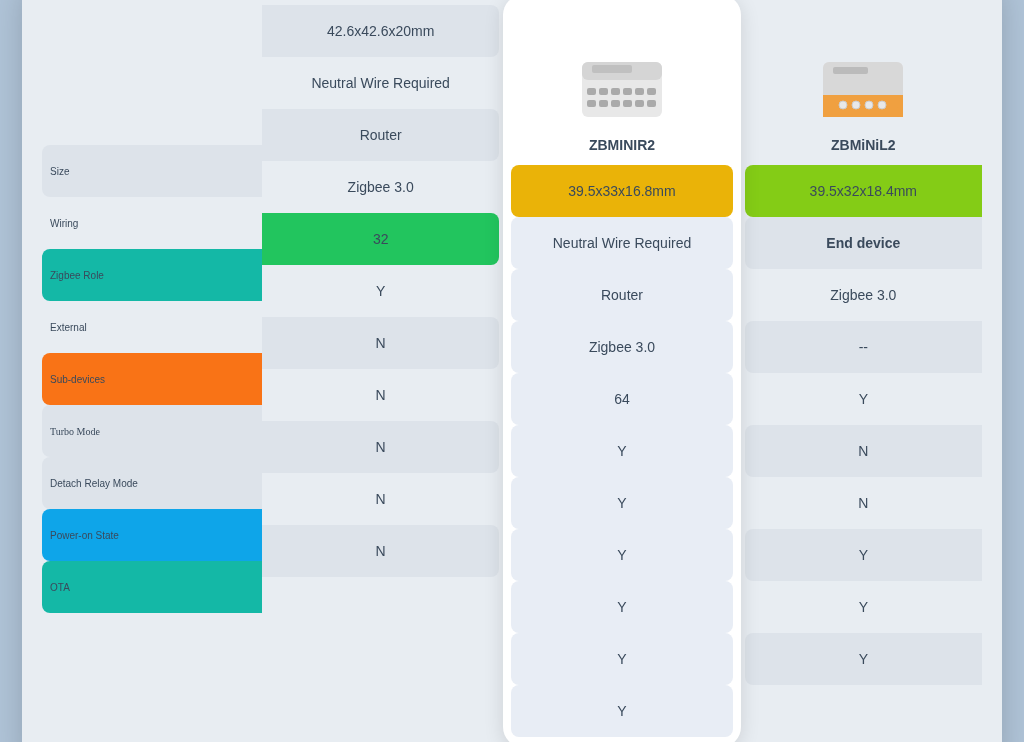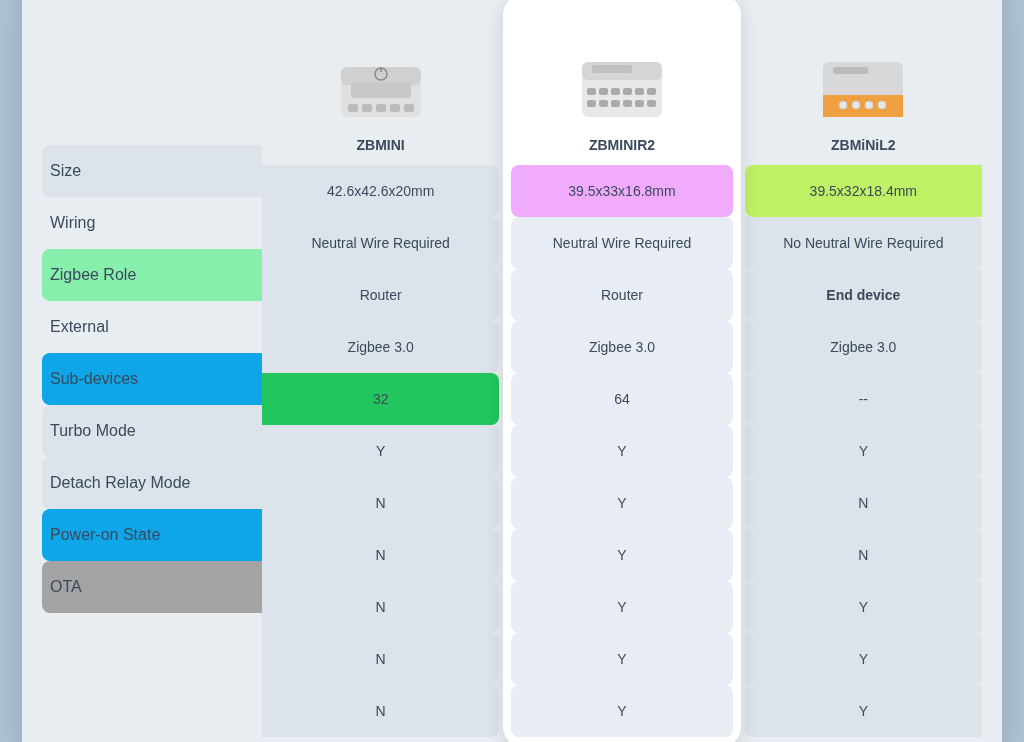--- a/index.html
+++ b/index.html
@@ -30,21 +30,21 @@
       width: 220px;
       flex-shrink: 0;
       padding-top: 140px;
     }
 
     .label-cell {
       height: 52px;
       display: flex;
       align-items: center;
       padding: 0 16px 0 8px;
-      font-size: 16px;
+      font-size: 10px;
       color: #3a4a5c;
       font-weight: 500;
       border-radius: 8px 0 0 8px;
     }
 
     .label-cell:nth-child(odd) {
       background: #dde3ea;
     }
     .label-cell:nth-child(even) {
       background: transparent;
@@ -120,53 +120,32 @@
 </head>
 <body>
 
 <div class="outer-card">
 
   <div class="labels-col">
 
     <div id="label-rows">
         <div class="label-cell" style="background: rgb(221, 227, 234); border-radius: 8px 0px 0px 8px;">Size</div>
         <div class="label-cell">Wiring</div>
-        <div class="label-cell" style="background: #86efac; border-radius: 8px 0px 0px 8px;">Zigbee Role</div>
+        <div class="label-cell" style="background: #14b8a6; border-radius: 8px 0px 0px 8px;">Zigbee Role</div>
         <div class="label-cell">External</div>
-        <div class="label-cell" style="background: #0ea5e9; border-radius: 8px 0px 0px 8px;">Sub-devices</div>
-        <div class="label-cell" style="background: rgb(221, 227, 234); border-radius: 8px 0px 0px 8px;">Turbo Mode</div>
+        <div class="label-cell" style="background: #f97316; border-radius: 8px 0px 0px 8px;">Sub-devices</div>
+        <div class="label-cell" style="background: rgb(221, 227, 234); border-radius: 8px 0px 0px 8px; font-family: Liberation Serif, serif;">Turbo Mode</div>
         <div class="label-cell">Detach Relay Mode</div>
         <div class="label-cell" style="background: #0ea5e9; border-radius: 8px 0px 0px 8px;">Power-on State</div>
-        <div class="label-cell" style="background: #a3a3a3; border-radius: 8px 0px 0px 8px;">OTA</div>
+        <div class="label-cell" style="background: #14b8a6; border-radius: 8px 0px 0px 8px;">OTA</div>
       </div>
   </div>
 
   <div id="products-container" style="display:flex; flex:1; gap:4px;">
   <div class="product-col">
-        <div class="product-header">
-          <div class="device-image">
-            <svg viewBox="0 0 90 75" width="90" height="75" xmlns="http://www.w3.org/2000/svg">
-
-    <rect x="5" y="15" width="80" height="50" rx="6" fill="#e0e0e0"></rect>
-    <rect x="5" y="15" width="80" height="18" rx="6" fill="#d0d0d0"></rect>
-
-    <rect x="12" y="52" width="10" height="8" rx="2" fill="#bbb"></rect>
-    <rect x="26" y="52" width="10" height="8" rx="2" fill="#bbb"></rect>
-    <rect x="40" y="52" width="10" height="8" rx="2" fill="#bbb"></rect>
-    <rect x="54" y="52" width="10" height="8" rx="2" fill="#bbb"></rect>
-    <rect x="68" y="52" width="10" height="8" rx="2" fill="#bbb"></rect>
-
-    <circle cx="45" cy="22" r="6" fill="none" stroke="#888" stroke-width="1.5"></circle>
-    <line x1="45" y1="16" x2="45" y2="20" stroke="#888" stroke-width="1.5"></line>
-
-    <rect x="15" y="30" width="60" height="16" rx="3" fill="#c8c8c8"></rect>
-  </svg>
-          </div>
-          <div class="product-name">ZBMINI</div>
-        </div>
         <div class="data-cell" style="background: rgb(221, 227, 234); border-radius: 0px 8px 8px 0px;">42.6x42.6x20mm</div>
         <div class="data-cell">Neutral Wire Required</div>
         <div class="data-cell" style="background: rgb(221, 227, 234); border-radius: 0px 8px 8px 0px;">Router</div>
         <div class="data-cell">Zigbee 3.0</div>
         <div class="data-cell" style="background: #22c55e; border-radius: 0px 8px 8px 0px;">32</div>
         <div class="data-cell">Y</div>
         <div class="data-cell" style="background: rgb(221, 227, 234); border-radius: 0px 8px 8px 0px;">N</div>
         <div class="data-cell">N</div>
         <div class="data-cell" style="background: rgb(221, 227, 234); border-radius: 0px 8px 8px 0px;">N</div>
         <div class="data-cell">N</div>
@@ -192,21 +171,21 @@
     <rect x="10" y="48" width="9" height="7" rx="2" fill="#aaa"></rect>
     <rect x="22" y="48" width="9" height="7" rx="2" fill="#aaa"></rect>
     <rect x="34" y="48" width="9" height="7" rx="2" fill="#aaa"></rect>
     <rect x="46" y="48" width="9" height="7" rx="2" fill="#aaa"></rect>
     <rect x="58" y="48" width="9" height="7" rx="2" fill="#aaa"></rect>
     <rect x="70" y="48" width="9" height="7" rx="2" fill="#aaa"></rect>
   </svg>
           </div>
           <div class="product-name">ZBMINIR2</div>
         </div>
-        <div class="data-cell" style="background: #f0abfc; border-radius: 8px; margin: 0px 8px;">39.5x33x16.8mm</div>
+        <div class="data-cell" style="background: #eab308; border-radius: 8px; margin: 0px 8px;">39.5x33x16.8mm</div>
         <div class="data-cell" style="margin: 0px 8px;">Neutral Wire Required</div>
         <div class="data-cell" style="background: rgb(232, 237, 245); border-radius: 8px; margin: 0px 8px;">Router</div>
         <div class="data-cell" style="margin: 0px 8px;">Zigbee 3.0</div>
         <div class="data-cell" style="background: rgb(232, 237, 245); border-radius: 8px; margin: 0px 8px;">64</div>
         <div class="data-cell" style="margin: 0px 8px;">Y</div>
         <div class="data-cell" style="background: rgb(232, 237, 245); border-radius: 8px; margin: 0px 8px;">Y</div>
         <div class="data-cell" style="margin: 0px 8px;">Y</div>
         <div class="data-cell" style="background: rgb(232, 237, 245); border-radius: 8px; margin: 0px 8px;">Y</div>
         <div class="data-cell" style="margin: 0px 8px;">Y</div>
         <div class="data-cell" style="background: rgb(232, 237, 245); border-radius: 8px; margin: 0px 8px;">Y</div>
@@ -233,22 +212,21 @@
     <rect x="15" y="15" width="35" height="7" rx="2" fill="#bbb"></rect>
 
     <circle cx="25" cy="53" r="4" fill="#e8e8e8" stroke="#ccc" stroke-width="1"></circle>
     <circle cx="38" cy="53" r="4" fill="#e8e8e8" stroke="#ccc" stroke-width="1"></circle>
     <circle cx="51" cy="53" r="4" fill="#e8e8e8" stroke="#ccc" stroke-width="1"></circle>
     <circle cx="64" cy="53" r="4" fill="#e8e8e8" stroke="#ccc" stroke-width="1"></circle>
   </svg>
           </div>
           <div class="product-name">ZBMiNiL2</div>
         </div>
-        <div class="data-cell" style="background: #bef264; border-radius: 8px 0px 0px 8px;">39.5x32x18.4mm</div>
-        <div class="data-cell">No Neutral Wire Required</div>
+        <div class="data-cell" style="background: #84cc16; border-radius: 8px 0px 0px 8px;">39.5x32x18.4mm</div>
         <div class="data-cell" style="background: rgb(221, 227, 234); border-radius: 8px 0px 0px 8px; font-weight: bold;">End device</div>
         <div class="data-cell">Zigbee 3.0</div>
         <div class="data-cell" style="background: rgb(221, 227, 234); border-radius: 8px 0px 0px 8px;">--</div>
         <div class="data-cell">Y</div>
         <div class="data-cell" style="background: rgb(221, 227, 234); border-radius: 8px 0px 0px 8px;">N</div>
         <div class="data-cell">N</div>
         <div class="data-cell" style="background: rgb(221, 227, 234); border-radius: 8px 0px 0px 8px;">Y</div>
         <div class="data-cell">Y</div>
         <div class="data-cell" style="background: rgb(221, 227, 234); border-radius: 8px 0px 0px 8px;">Y</div>
       </div>

